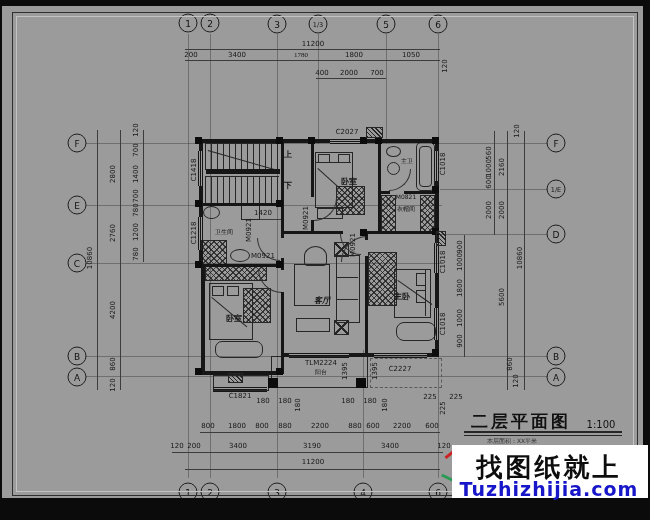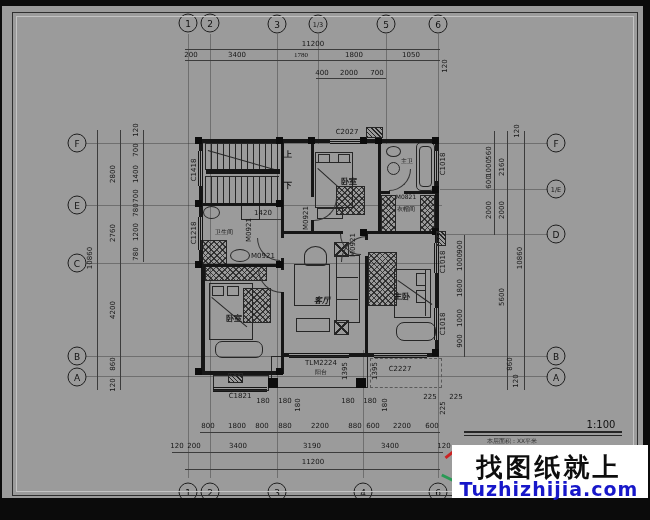--- a/index.html
+++ b/index.html
@@ -363,20 +363,21 @@
   <div class="lbr" style="left:375px;top:371px;">1395</div>
   <div class="lb sm" style="left:406px;top:197px;">M0821</div>
   <div class="lb rm" style="left:349px;top:182px;">卧室</div>
   <div class="lb sm" style="left:407px;top:161px;">主卫</div>
   <div class="lb sm" style="left:406px;top:209px;">衣帽间</div>
   <div class="lb sm" style="left:224px;top:232px;">卫生间</div>
   <div class="lb rm" style="left:322px;top:301px;font-style:italic;">客厅</div>
   <div class="lb rm" style="left:402px;top:297px;">主卧</div>
   <div class="lb rm" style="left:234px;top:319px;">卧室</div>
 
+  <div class="title" style="left:521px;top:421px;">二层平面图</div>
   <div class="scale" style="left:601px;top:424px;">1:100</div>
   <div class="ln" style="left:464px;top:431px;width:158px;height:2px;z-index:20;"></div>
   <div class="ln" style="left:464px;top:435px;width:158px;height:1px;z-index:20;"></div>
   <div class="lb sm" style="left:512px;top:441px;color:#333;">本层面积：XX平米</div>
 
   <div class="mark" style="left:444px;top:452px;width:14px;height:3px;background:#cc2222;transform:rotate(-38deg);"></div>
   <div class="mark" style="left:441px;top:477px;width:16px;height:3px;background:#2a9a55;transform:rotate(26deg);"></div>
   <div class="wmbox" style="left:452px;top:445px;width:196px;height:53px;"></div>
   <div class="wm1" style="left:549px;top:467px;">找图纸就上</div>
   <div class="wm2" style="left:549px;top:489px;">Tuzhizhijia.com</div>

